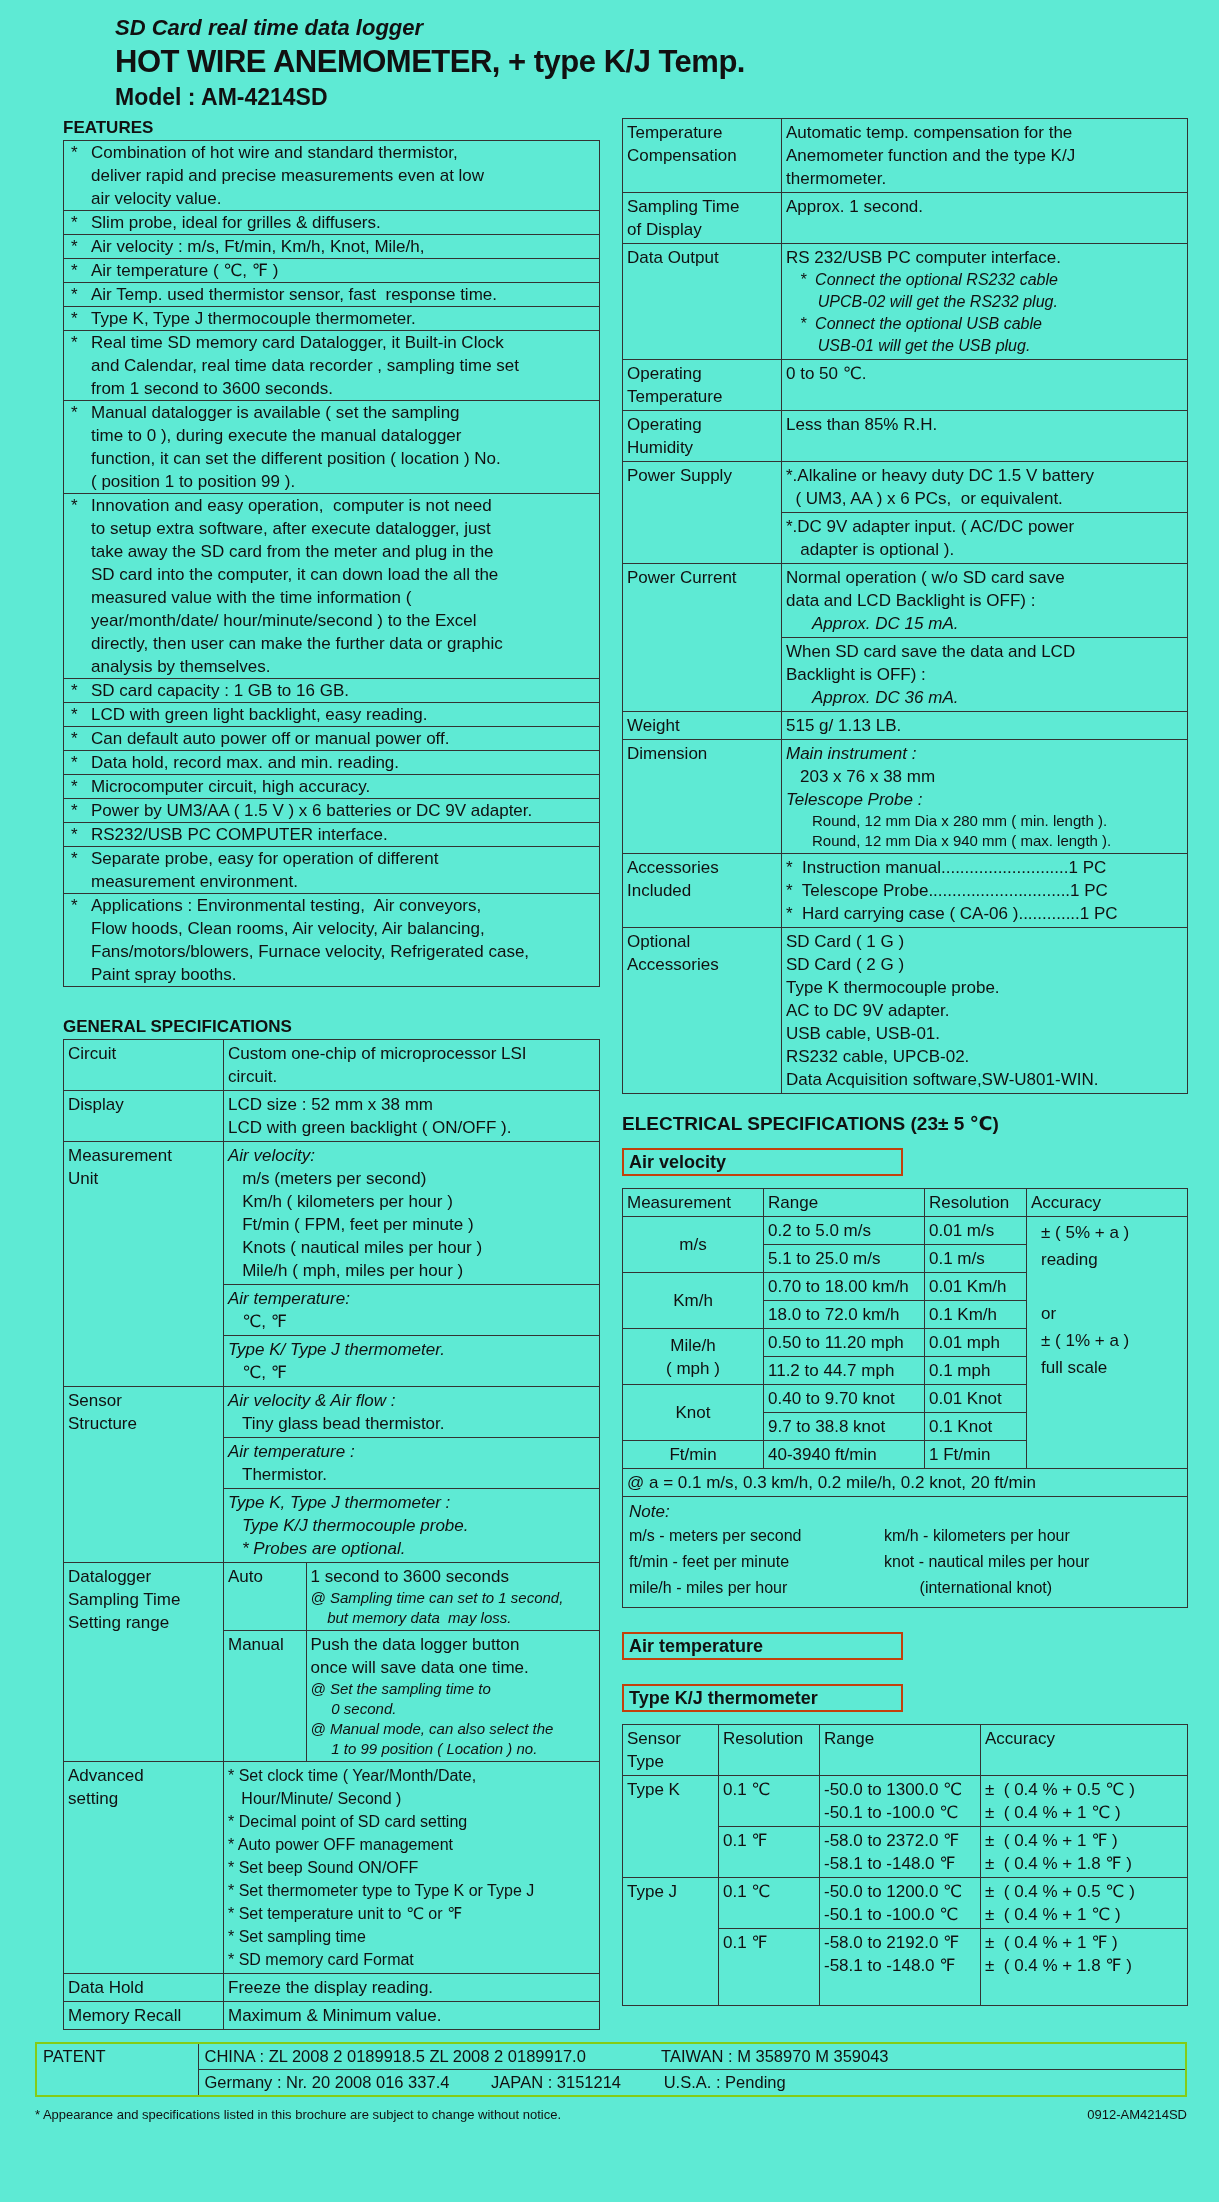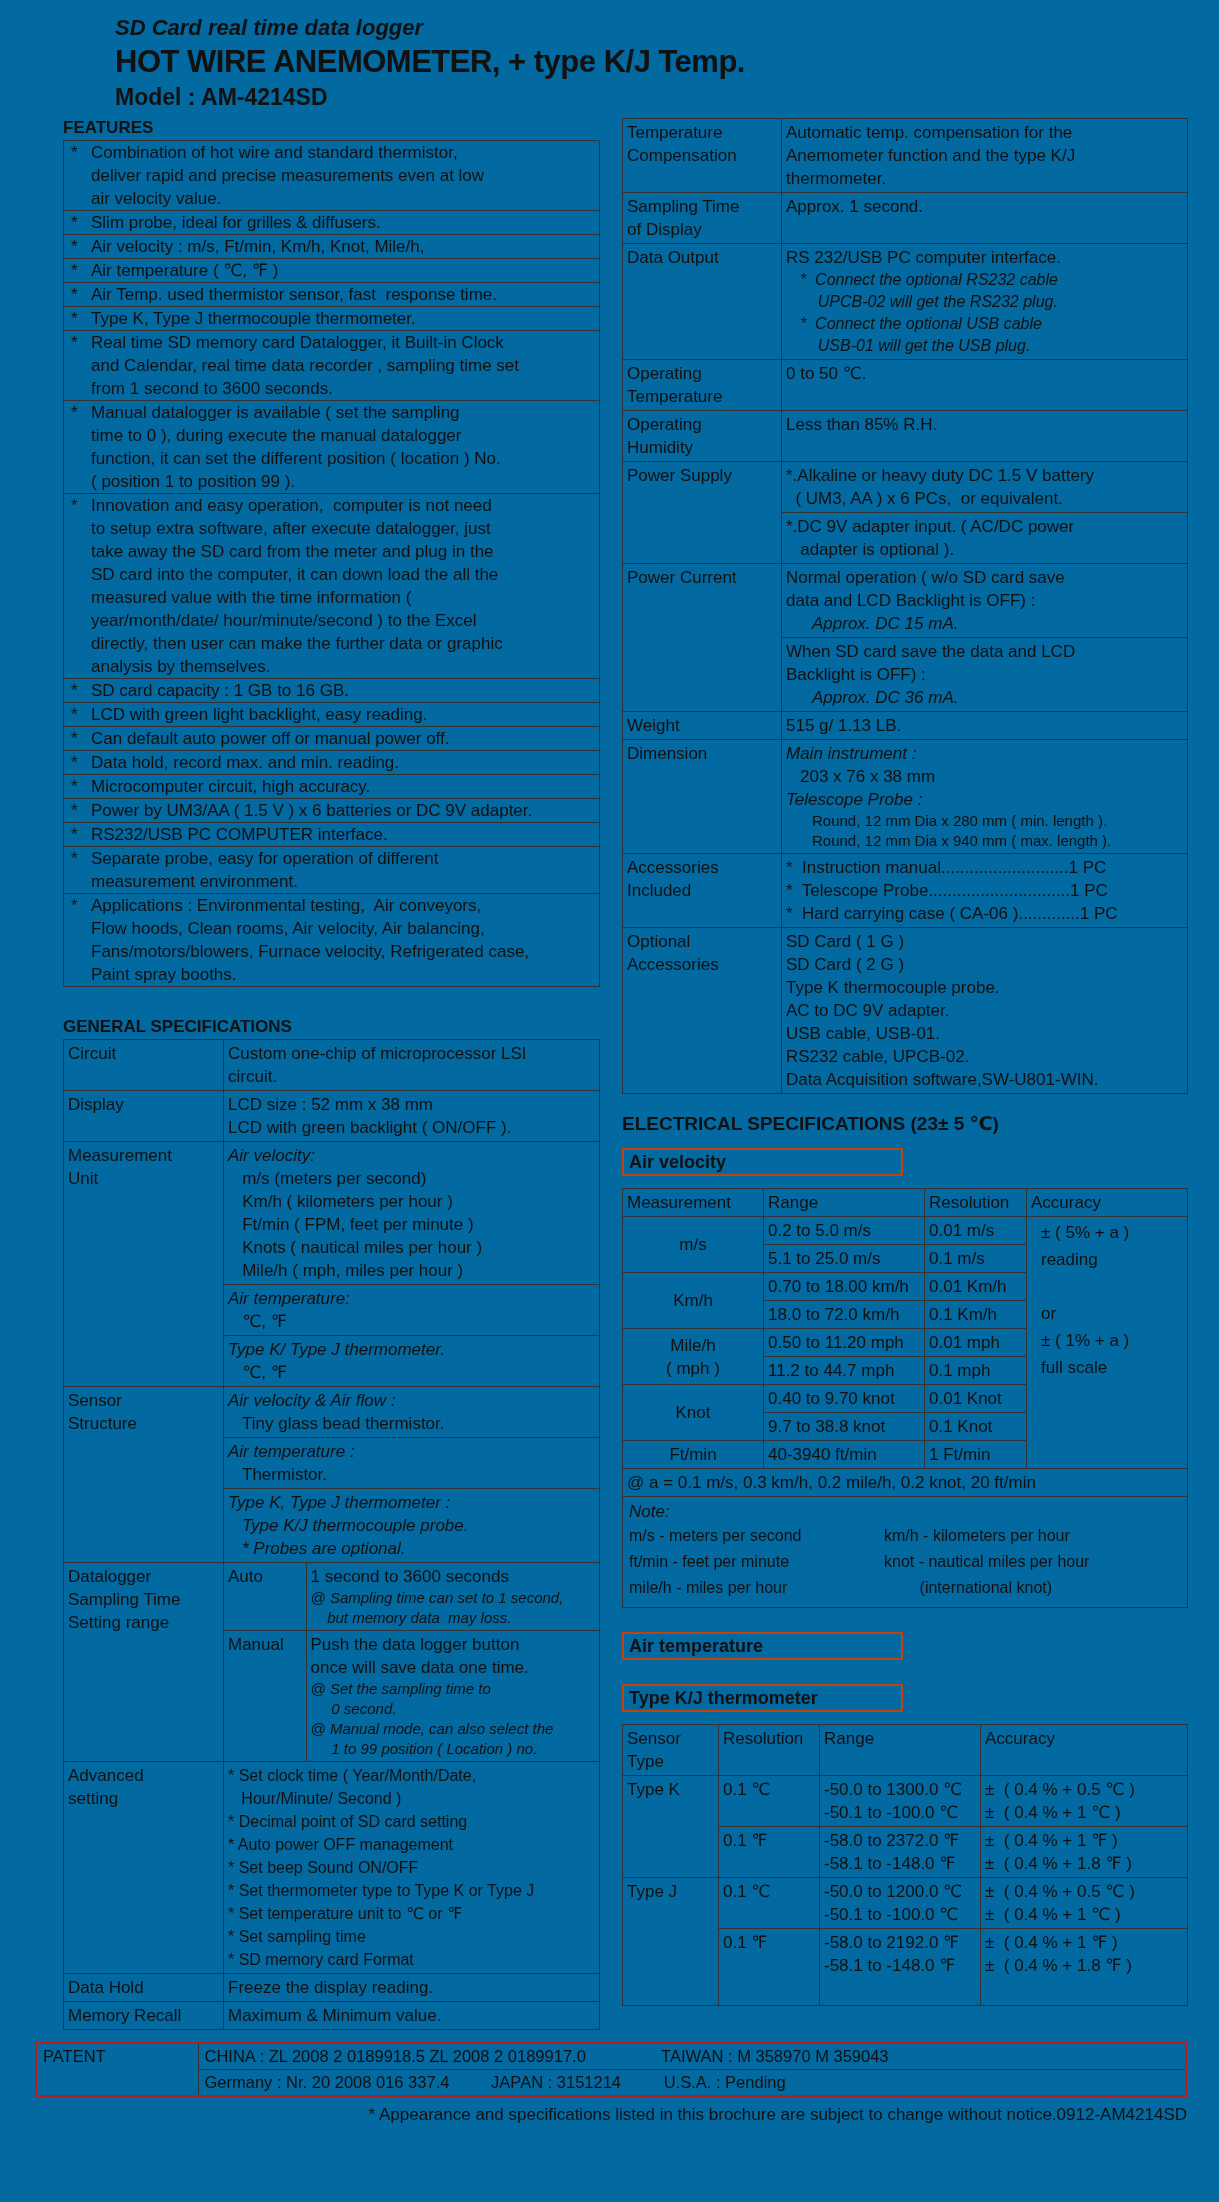--- a/index.html
+++ b/index.html
@@ -1,18 +1,18 @@
 <!DOCTYPE html>
 <html><head>
 <meta charset="utf-8">
 <style>
   * { box-sizing: border-box; margin: 0; padding: 0; }
   html,body { background:#ffffff; }
   body { font-family:"Liberation Sans","DejaVu Sans",sans-serif; color:#111; }
-  .page { position:relative; width:1219px; height:2202px; background:#0369a1; padding:14px 31px 0 35px; overflow:hidden; }
+  .page { position:relative; width:1219px; height:2202px; background:#5eead4; padding:14px 31px 0 35px; overflow:hidden; }
 
   
   .hdr { margin-left:80px; margin-bottom:6px; }
   .tagline { font-style:italic; font-weight:bold; font-size:22px; line-height:28px; }
   .title   { font-weight:bold; font-size:31px; line-height:40px; letter-spacing:-0.5px; }
   .model   { font-weight:bold; font-size:23px; line-height:30px; }
 
   .cols { display:flex; gap:22px; align-items:flex-start; }
   .colL { width:565px; flex:none;padding-left:28px; }
   .colR { width:566px; flex:none; }
@@ -66,28 +66,28 @@
   .noteCols > div { font-size:16px; line-height:26px; }
   .noteCols > div:first-child { width:255px; flex:none; }
 
   .attable td { font-size:16px; line-height:22px; height:27px; vertical-align:middle; }
 
   .kjtable td { font-size:16px; line-height:21px; padding:3px 5px; vertical-align:top; }
   .kjtable .pb { padding-bottom:28px; }
 
   
   .footer-wrap { margin-top:12px; }
-  table.footer { border-collapse:collapse; width:1152px; border:2px solid #b91c1c; table-layout:fixed; }
+  table.footer { border-collapse:collapse; width:1152px; border:2px solid #84cc16; table-layout:fixed; }
   table.footer td { border:1px solid #333; font-size:16.5px; line-height:21px; padding:2px 6px; vertical-align:top; }
   .frow span { display:inline-block; }
   .f-china { width:452px; }
   .f-germany { width:282px; }
   .f-japan { width:168px; }
 
-  .footnote { width:1152px; display:flex; justify-content:flex-end; font-size:17px; line-height:20px; margin-top:8px; }
+  .footnote { width:1152px; display:flex; justify-content:space-between; font-size:13px; line-height:20px; margin-top:8px; }
 </style>
 </head>
 <body>
 
 <div class="page">
 
   <div class="hdr">
     <div class="tagline">SD Card real time data logger</div>
     <div class="title">HOT WIRE ANEMOMETER, + type K/J Temp.</div>
     <div class="model">Model : AM-4214SD</div>

